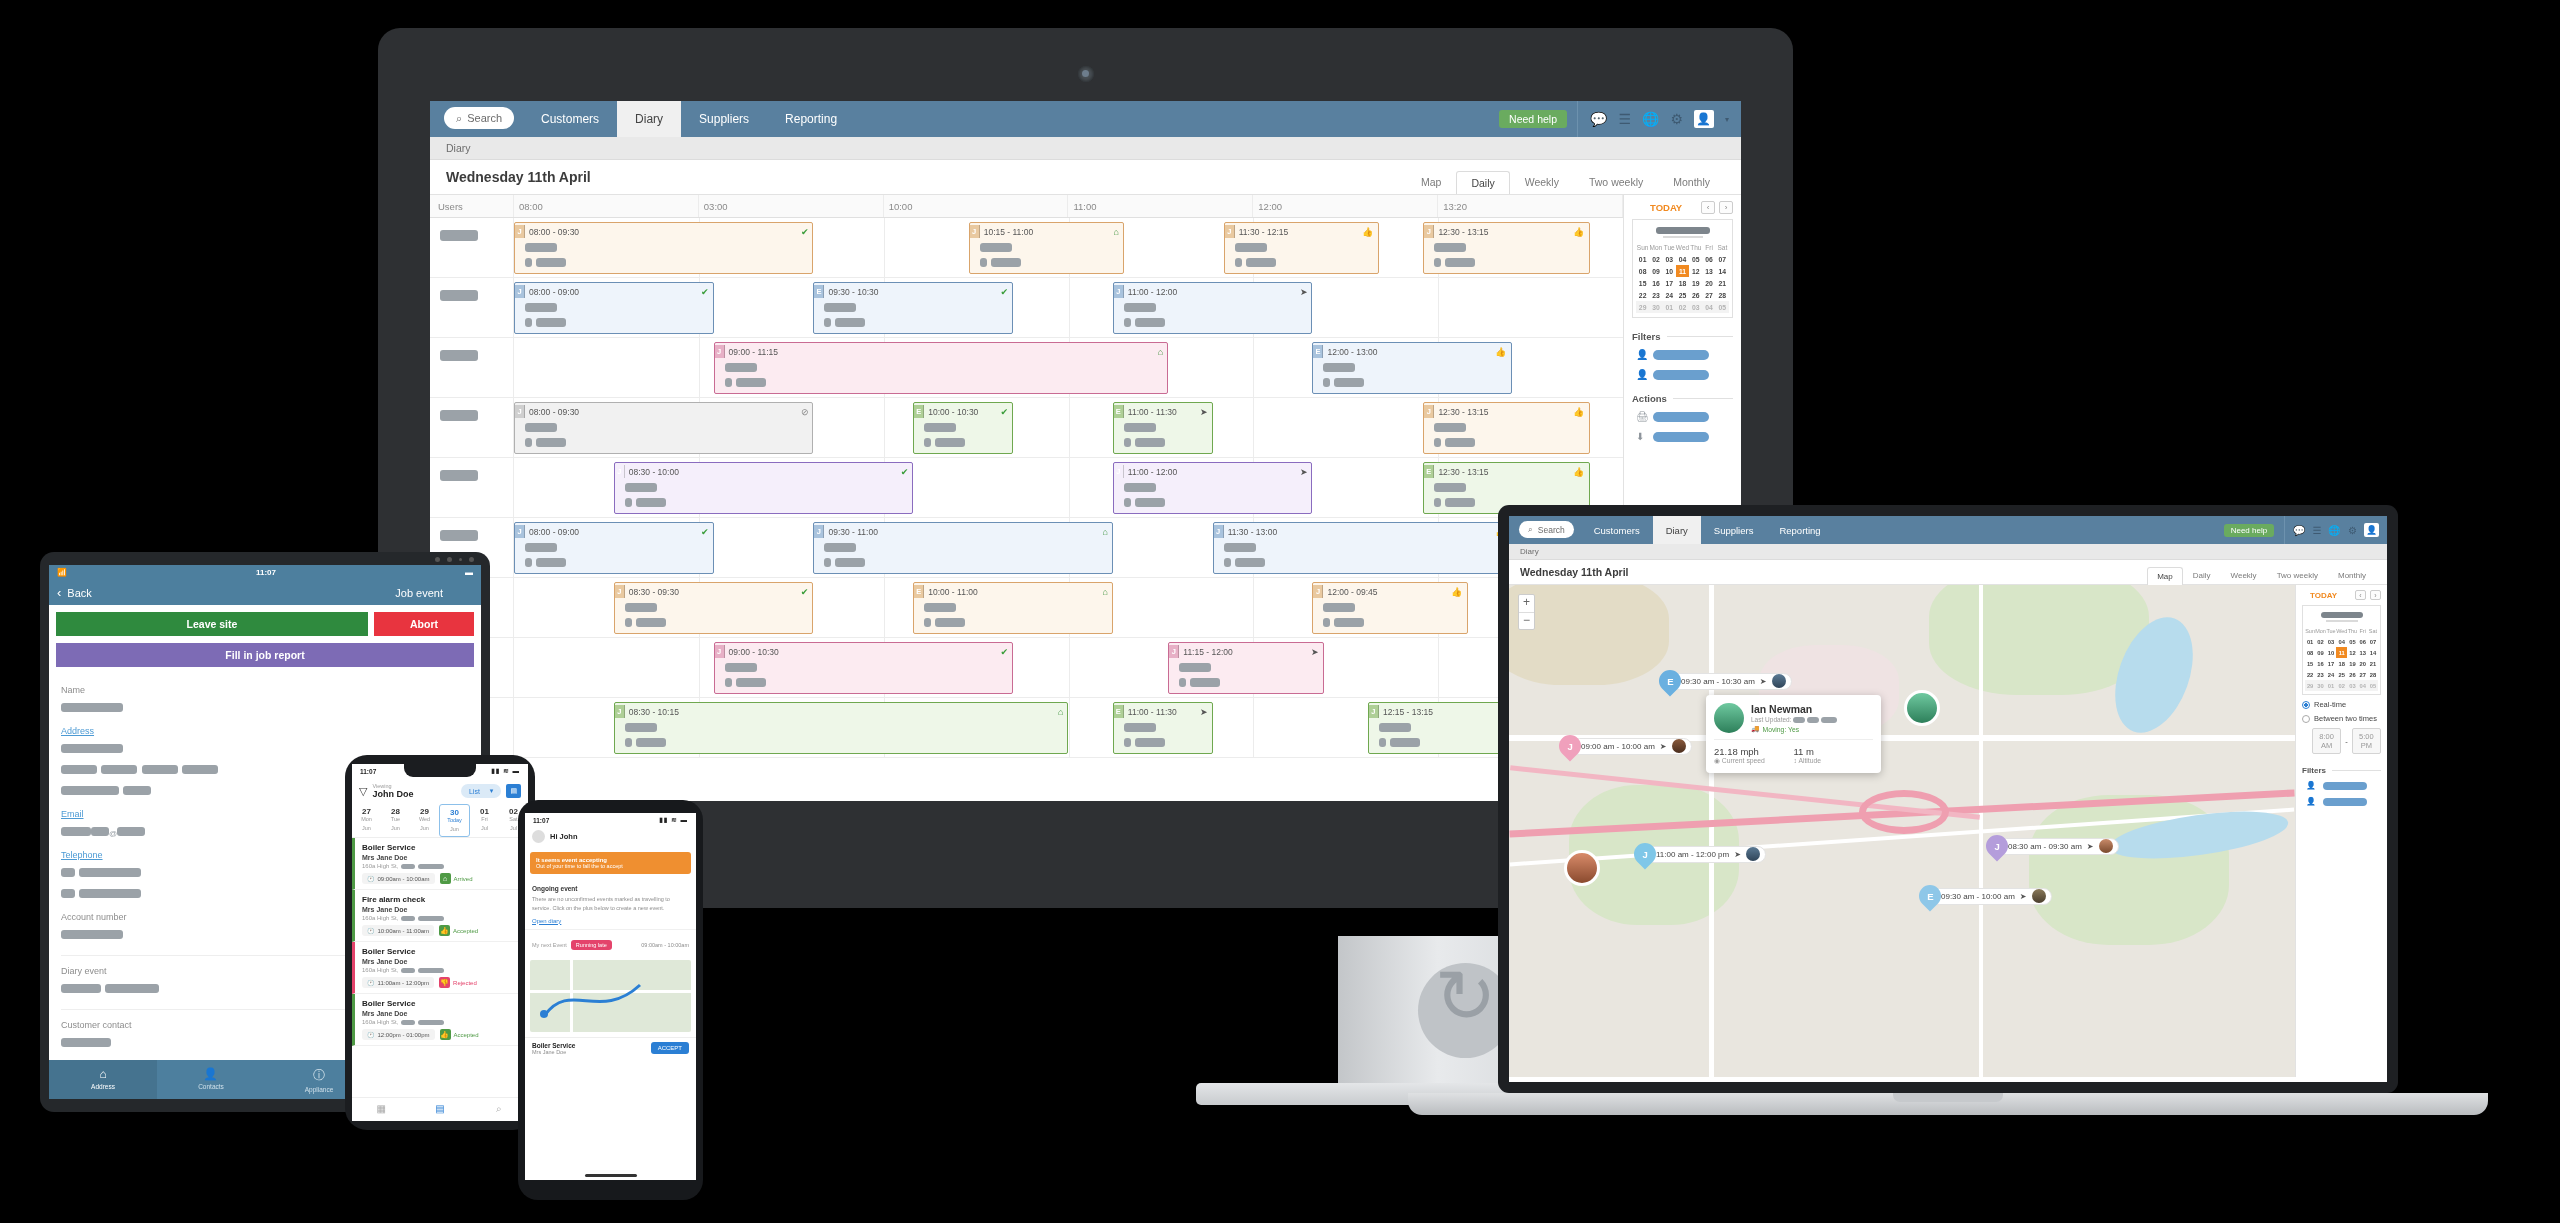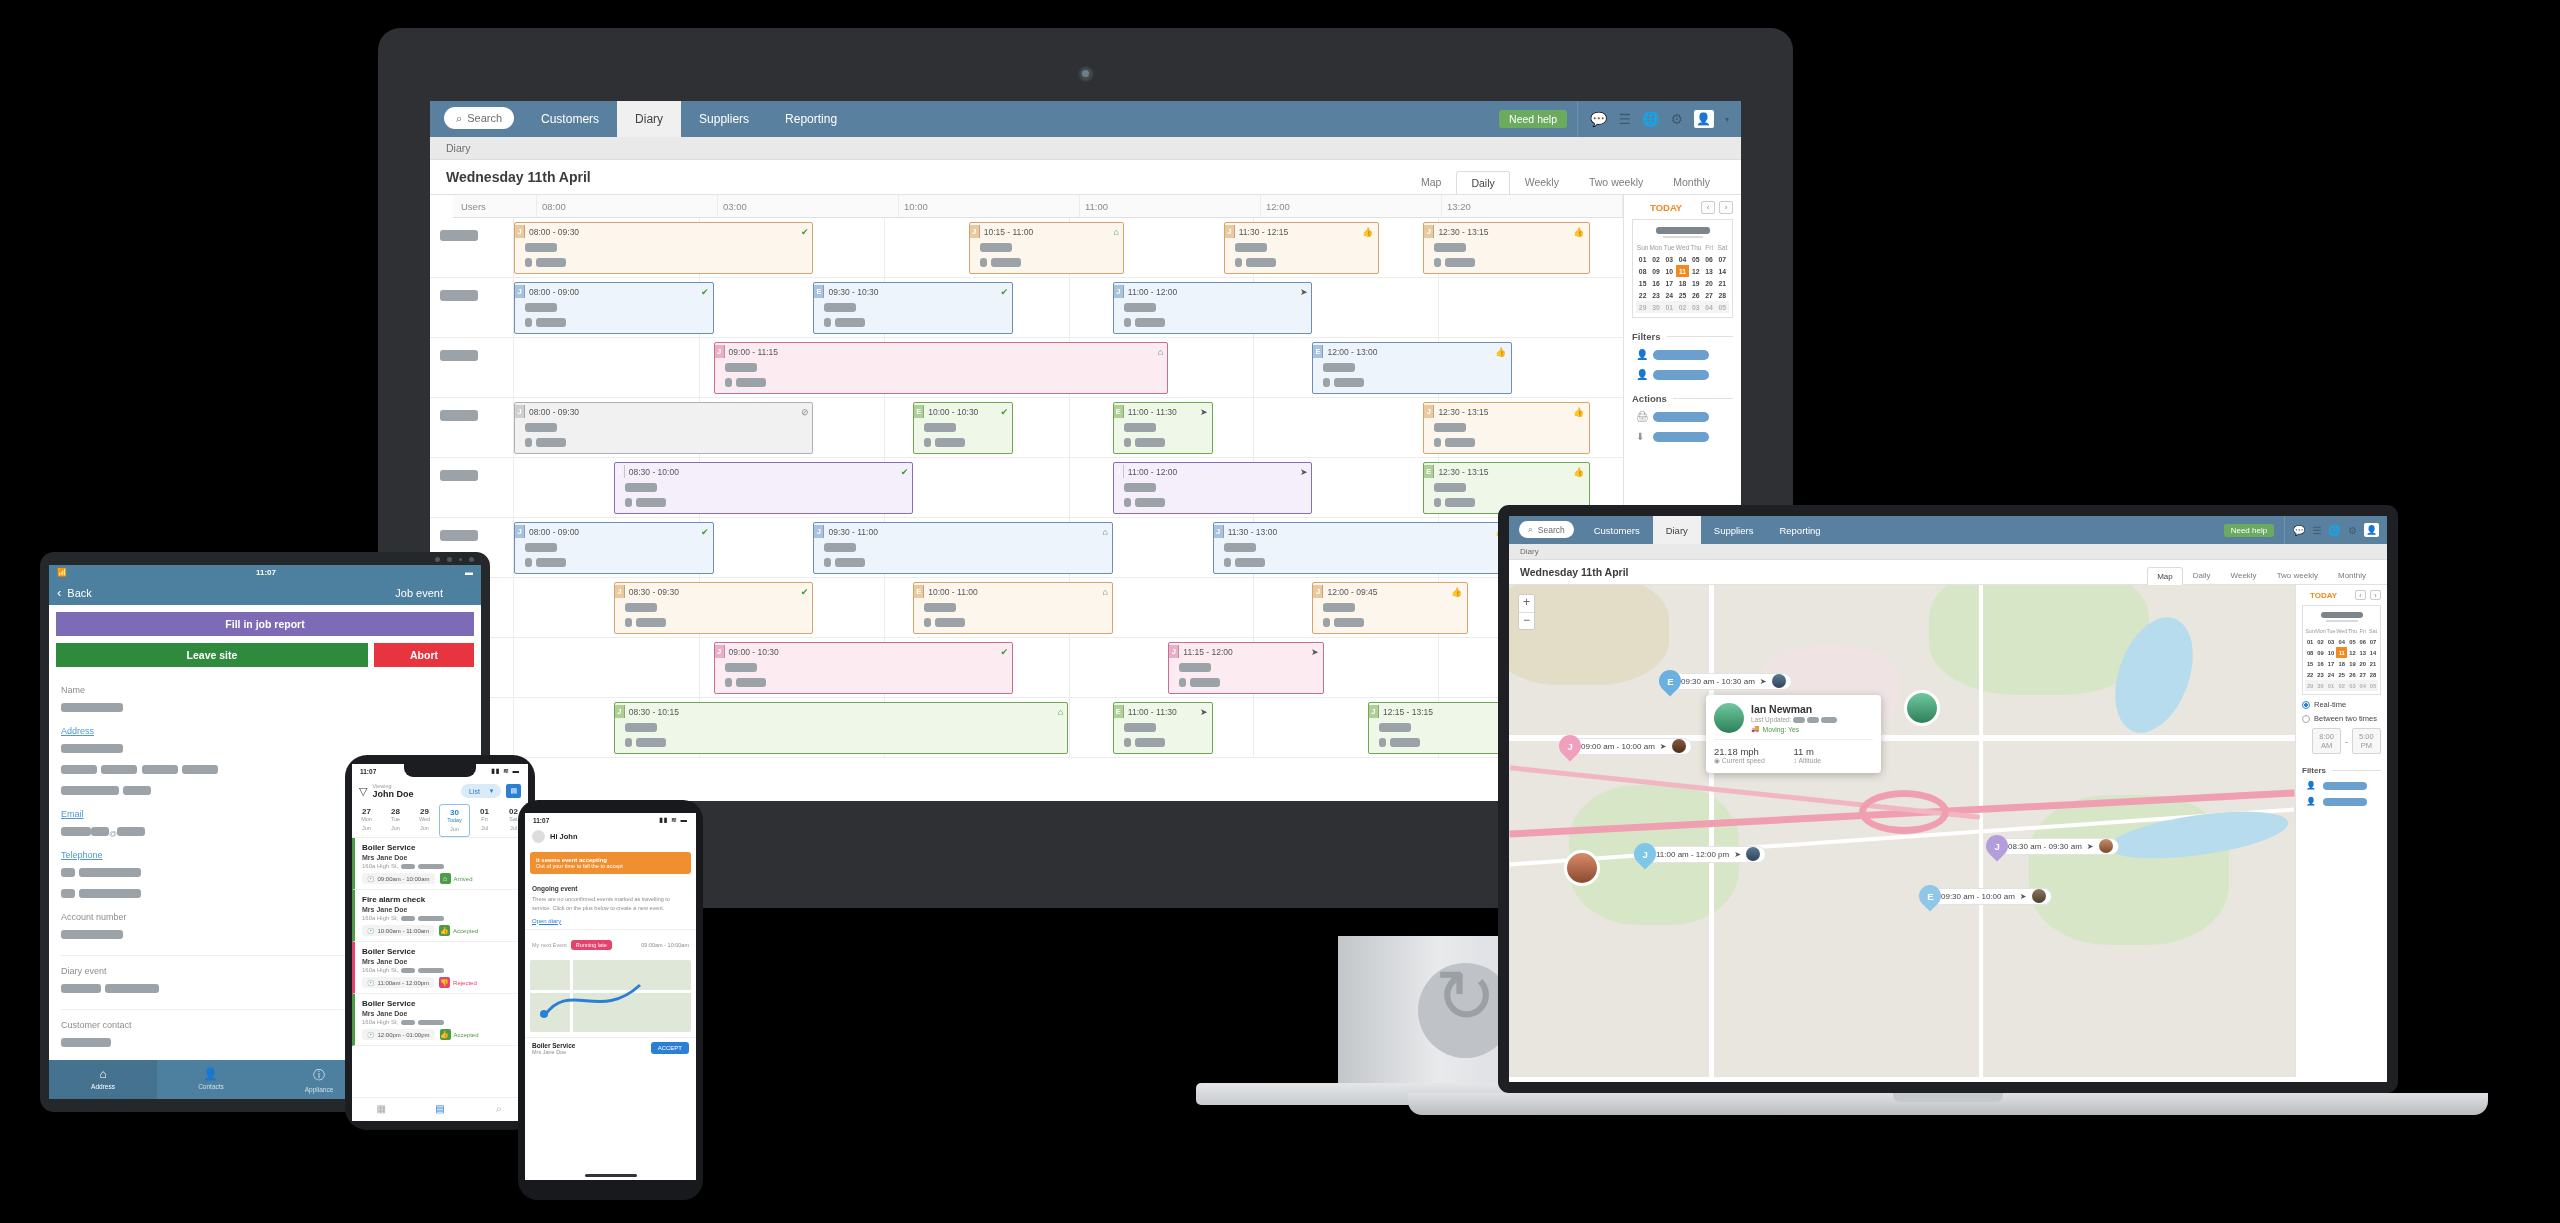--- a/index.html
+++ b/index.html
@@ -41,21 +41,21 @@
   .crumb { background:#e9e9e9; font-size:10.5px; color:#6d6d6d; padding:5px 16px; border-bottom:1px solid #dcdcdc; }
   .pagehead { display:flex; align-items:center; padding:9px 16px 0 16px; background:#fff; border-bottom:1px solid #e2e2e2; }
   .pagetitle { font-size:14px; font-weight:bold; color:#3c3c3c; padding-bottom:9px; }
   .viewtabs { margin-left:auto; display:flex; align-items:flex-end; }
   .viewtab { font-size:10.5px; color:#7b7b7b; padding:5px 14px; border:1px solid transparent; border-bottom:none; }
   .viewtab.active { background:#fff; border-color:#dcdcdc; color:#444; border-radius:3px 3px 0 0; position:relative; top:1px; }
 
   
   .diarywrap { display:flex; height: calc(100% - 36px - 25px - 36px); background:#fff; }
   .gridcol { flex:1; overflow:hidden; position:relative; }
-  .timehead { display:flex; background:#fafafa; border-bottom:1px solid #e0e0e0; height:23px;margin-left:23px; }
+  .timehead { display:flex; background:#fafafa; border-bottom:1px solid #e0e0e0; height:23px; }
   .th-users { width:84px; font-size:9.5px; color:#8a8a8a; padding:6px 0 0 8px; border-right:1px solid #ececec; }
   .th-slot { flex:1; font-size:9.5px; color:#8a8a8a; padding:6px 0 0 5px; border-right:1px solid #ececec; }
   .drow { display:flex; border-bottom:1px solid #ececec; height:60px; position:relative; }
   .d-user { width:84px; border-right:1px solid #ececec; flex-shrink:0; padding:9px 0 0 10px; }
   .ph { background:#9ba2a8; border-radius:3px; height:9px; display:inline-block; }
   .d-lanes { flex:1; position:relative; }
   .lane-line { position:absolute; top:0; bottom:0; width:1px; background:#ececec; }
   .ev { position:absolute; top:4px; height:52px; border:1px solid #bbb; border-radius:2px; overflow:hidden;
         font-size:8.5px; }
   .ev-hd { display:flex; align-items:center; gap:4px; padding:2px 4px 0 0; }
@@ -1009,25 +1009,25 @@
         <span style="margin-left:auto;font-weight:bold">11:07</span>
         <span style="margin-left:auto">▬</span>
       </div>
       <div class="tb-nav">
         <span style="font-size:13px;margin-right:6px">‹</span>
         <span>Back</span>
         <span style="margin-left:auto;margin-right:30px">Job event</span>
       </div>
 
       <div class="btn-row">
-        <div class="tb-btn" style="background:#7d6bb5">Fill in job report</div>
-      </div>
-      <div class="btn-row">
         <div class="tb-btn" style="background:#2f8a3e">Leave site</div>
         <div class="tb-btn" style="background:#e8343f;max-width:100px">Abort</div>
+      </div>
+      <div class="btn-row">
+        <div class="tb-btn" style="background:#7d6bb5">Fill in job report</div>
       </div>
 
       <div class="tb-form">
         <div class="fl">Name</div>
         <div class="fv"><span class="ph" style="width:62px"></span></div>
 
         <div class="fl link">Address</div>
         <div class="fv"><span class="ph" style="width:62px"></span></div>
         <div class="fv"><span class="ph" style="width:36px"></span> <span class="ph" style="width:36px"></span> <span class="ph" style="width:36px"></span> <span class="ph" style="width:36px"></span></div>
         <div class="fv"><span class="ph" style="width:58px"></span> <span class="ph" style="width:28px"></span></div>

